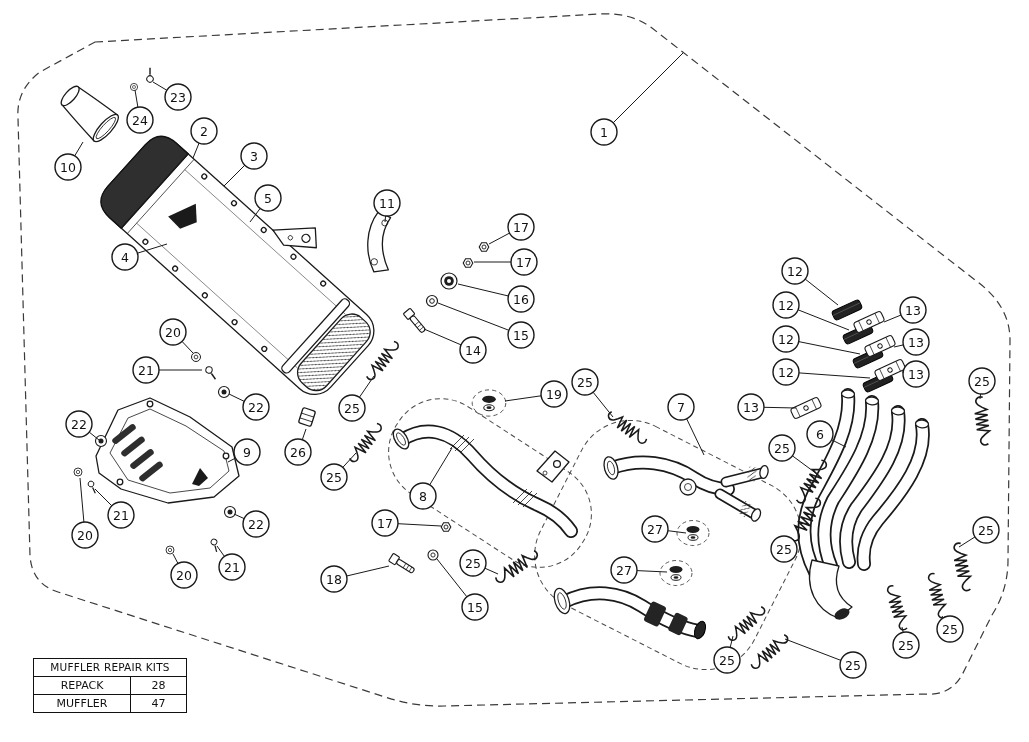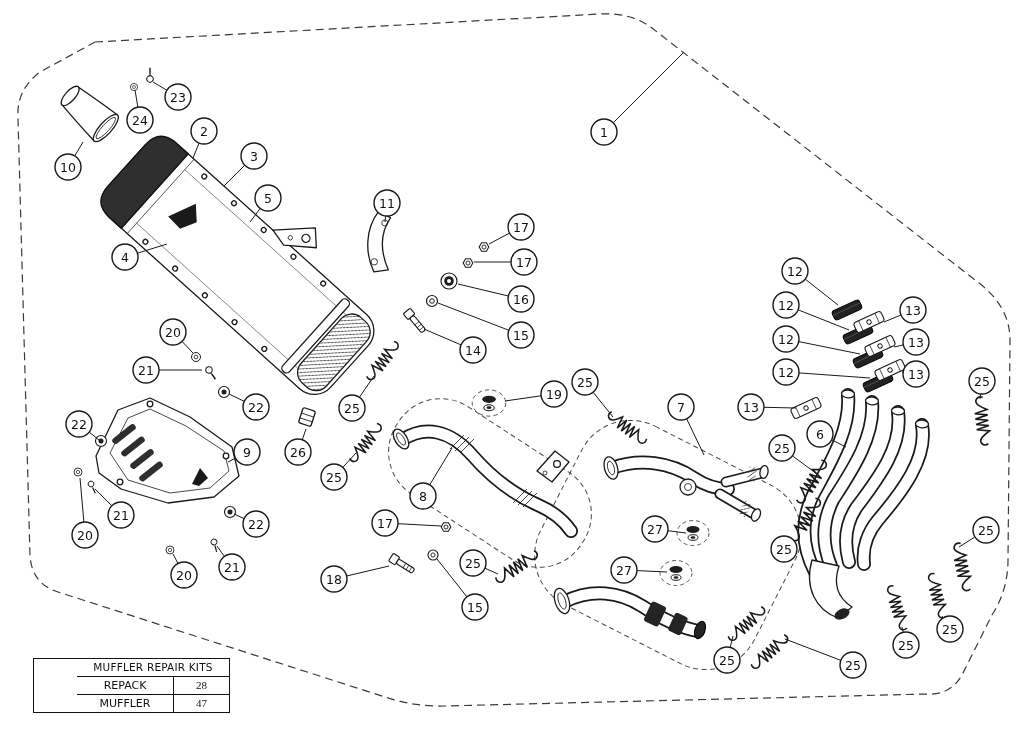--- a/index.html
+++ b/index.html
@@ -10,26 +10,26 @@
   .subdash{fill:none;stroke:#4a4a4a;stroke-width:1;stroke-dasharray:5 3.5;}
   .part{fill:#fff;stroke:#1a1a1a;stroke-width:1.3;stroke-linejoin:round;}
   .thin{fill:none;stroke:#1a1a1a;stroke-width:0.8;}
   .tube-o{fill:none;stroke:#1a1a1a;stroke-width:14;stroke-linecap:round;}
   .tube-i{fill:none;stroke:#fff;stroke-width:10.5;stroke-linecap:round;}
   .tube-o.narrow{stroke-width:11;}
   .tube-i.narrow{stroke-width:7.5;}
   .leader{stroke:#1a1a1a;stroke-width:1;}
   .callout-circle{fill:#fff;stroke:#1a1a1a;stroke-width:1.4;}
   .callout-text{font-family:"DejaVu Sans",sans-serif;font-size:12.5px;fill:#111;text-anchor:middle;}
-  .kits{position:absolute;left:33px;top:658px;width:152px;border:1.4px solid #111;background:#fff;font-size:11px;color:#111;text-align:center;padding-left:43px;}
+  .kits{position:absolute;left:33px;top:658px;width:152px;border:1.4px solid #111;background:#fff;font-size:11px;color:#111;text-align:center;}
   .kits-title{border-bottom:1px solid #111;line-height:17px;font-size:10.5px;letter-spacing:0.2px;}
   .kits-row{display:flex;border-bottom:1px solid #111;justify-content:center;}
   .kits-row:last-child{border-bottom:none;}
   .kits-label{width:96px;border-right:1px solid #111;line-height:17px;}
-  .kits-value{flex:1;line-height:17px;font-family:Liberation Serif, serif;}
+  .kits-value{flex:1;line-height:17px;}
 </style>
 </head>
 <body>
 
 <div class="stage">
 <svg width="1029" height="742" viewBox="0 0 1029 742">
   <defs>
     <pattern id="hatch" width="5" height="5" patternUnits="userSpaceOnUse">
       <path d="M0,5 L5,0" stroke="#3c3c3c" stroke-width="1"></path>
     </pattern>

